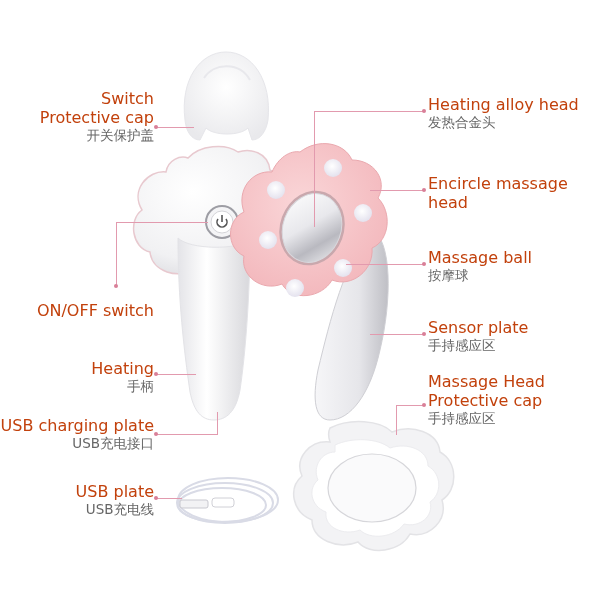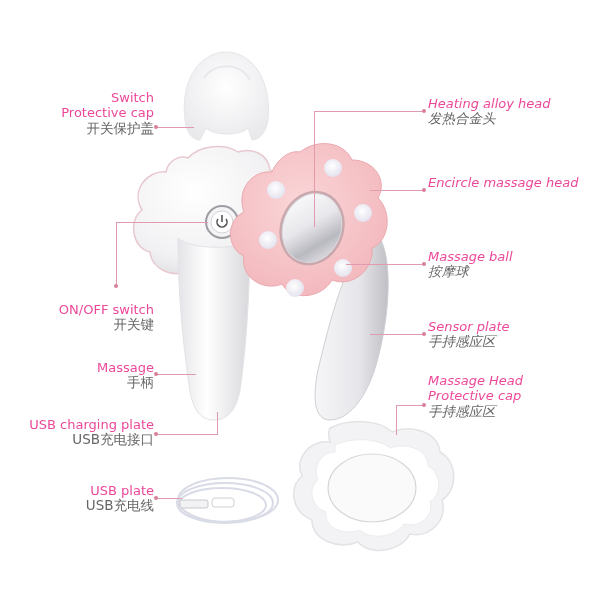--- a/index.html
+++ b/index.html
@@ -1,24 +1,24 @@
 <!DOCTYPE html>
 <html><head>
 <meta charset="utf-8">
 <style>
   html, body { margin: 0; padding: 0; }
   body {
     width: 600px; height: 600px; background: #ffffff; position: relative; overflow: hidden;
     font-family: "DejaVu Sans", "Liberation Sans", sans-serif;
   }
   .label { position: absolute; color: #6e6e6e; line-height: 1.18; }
-  .label .en { font-size: 13px; display: block; color: #ec4899; }
+  .label .en { font-size: 16px; display: block; color: #c2410c; }
   .label .cn { font-size: 13.5px; display: block; color: #666; }
   .label.right { text-align: right; }
-  .label.left { text-align: left; font-style: italic; }
+  .label.left { text-align: left; }
   .line { position: absolute; background: #e29aae; }
   .dot { position: absolute; width: 4px; height: 4px; border-radius: 50%; background: #d97f98; }
   svg { position: absolute; left: 0; top: 0; }
 </style>
 </head>
 <body>
 
 <svg width="600" height="600" viewBox="0 0 600 600">
   <defs>
     <radialGradient id="gWhite" cx="40%" cy="35%" r="75%">
@@ -138,25 +138,24 @@
 <div class="dot" style="left:422px;top:403px;"></div>
 
 <div class="label right" style="right:446px;top:90px;">
   <span class="en">Switch</span>
   <span class="en">Protective cap</span>
   <span class="cn">开关保护盖</span>
 </div>
 
 <div class="label right" style="right:446px;top:302px;">
   <span class="en">ON/OFF switch</span>
-  <span class="cn">开关键</span>
 </div>
 
 <div class="label right" style="right:446px;top:360px;">
-  <span class="en">Massage</span>
+  <span class="en">Heating</span>
   <span class="cn">手柄</span>
 </div>
 
 <div class="label right" style="right:446px;top:417px;">
   <span class="en">USB charging plate</span>
   <span class="cn">USB充电接口</span>
 </div>
 
 <div class="label right" style="right:446px;top:483px;">
   <span class="en">USB plate</span>

